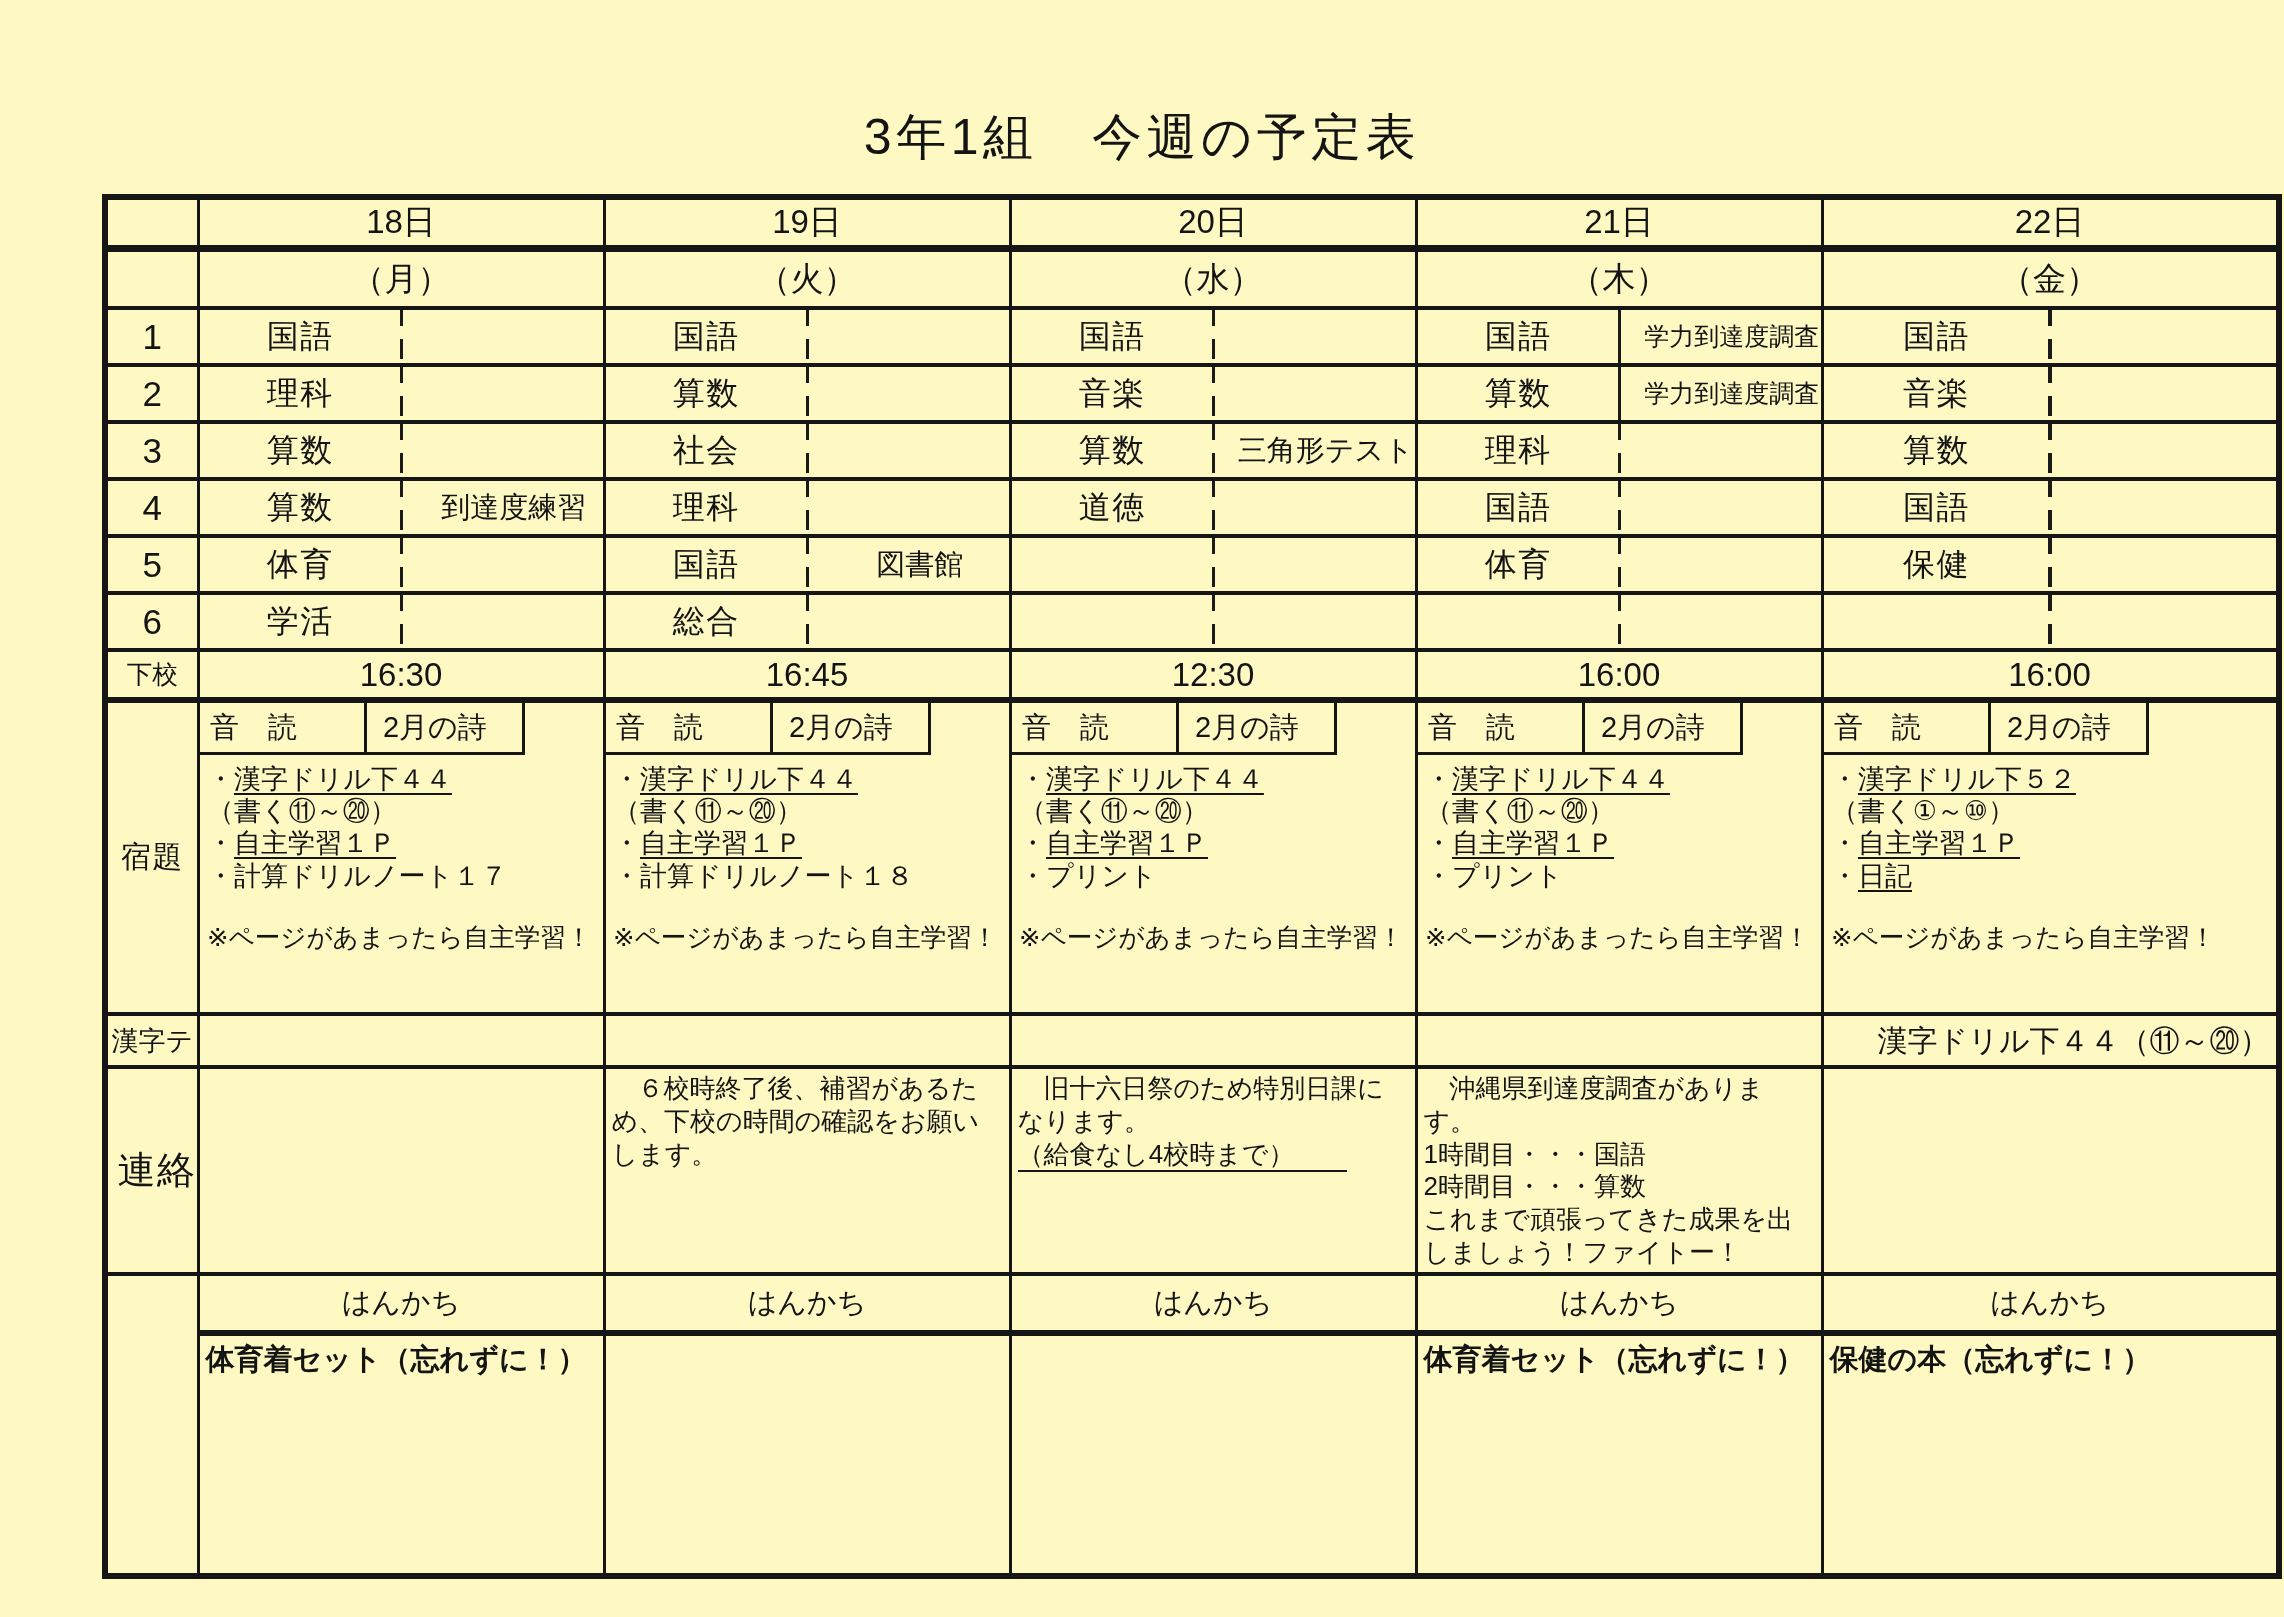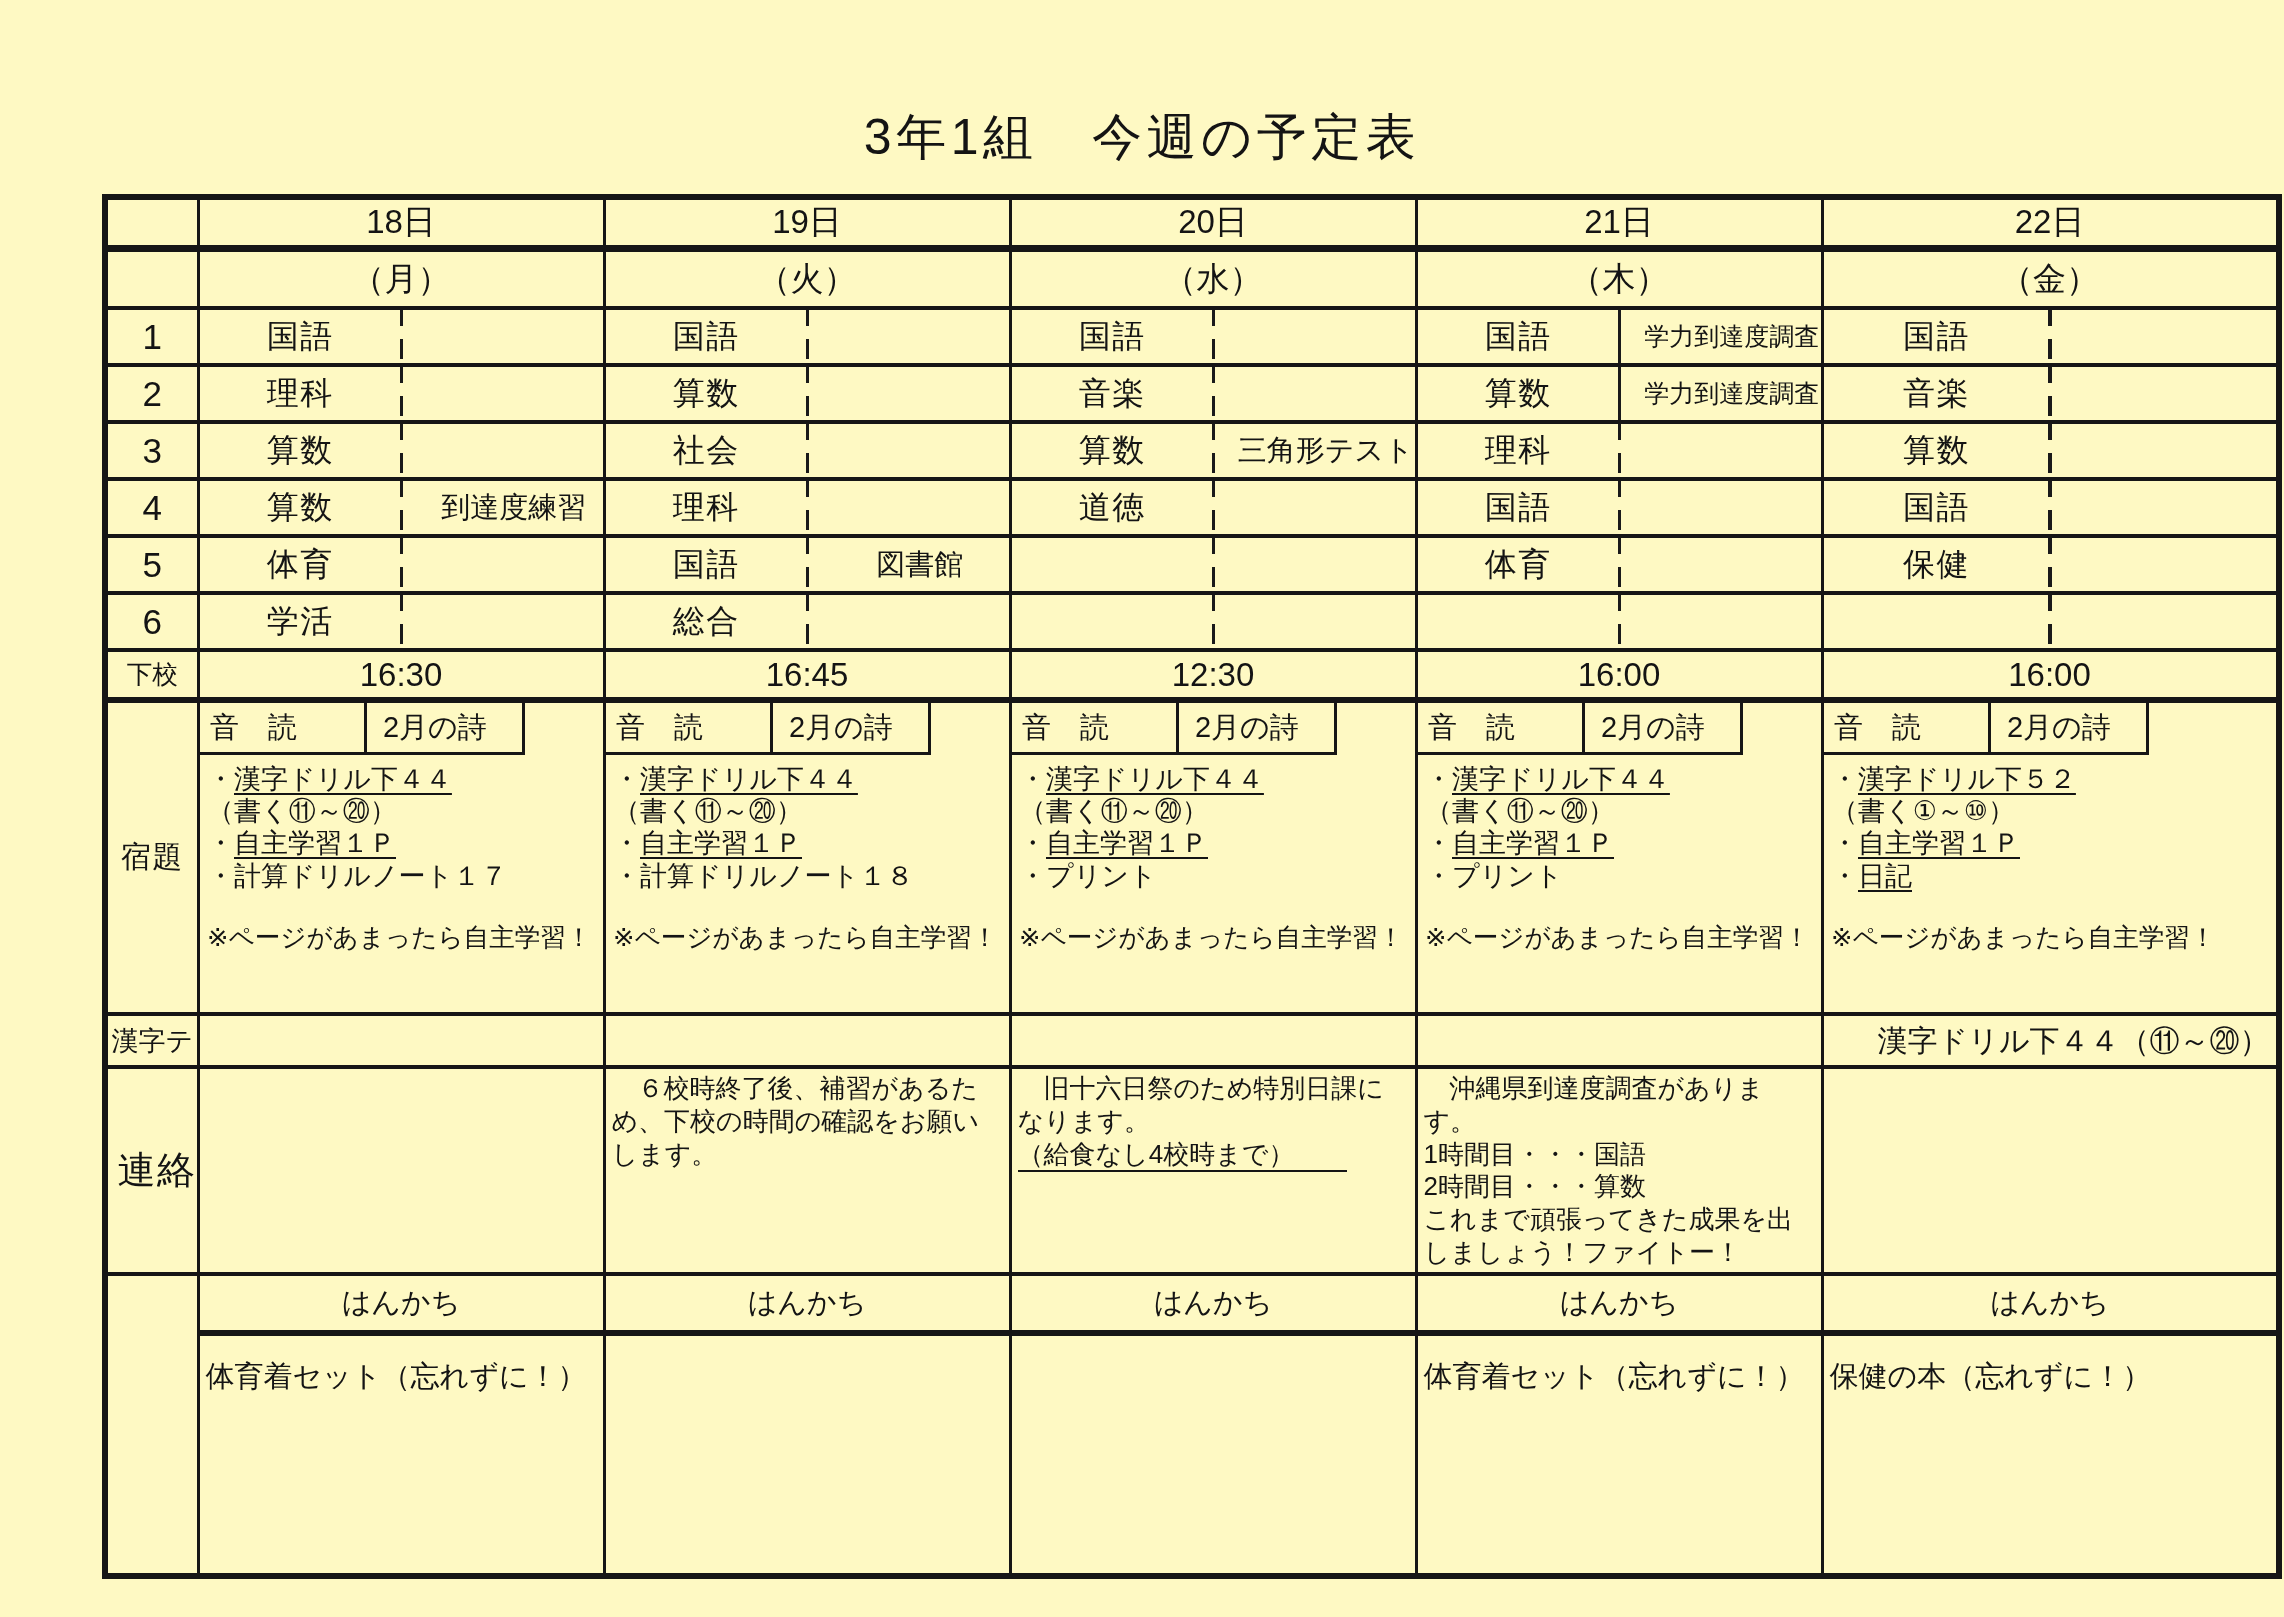--- a/index.html
+++ b/index.html
@@ -76,21 +76,21 @@
   .kanji-text{padding:4.5px 6px 0 6px;white-space:nowrap;}
   tr.r-renraku td{height:202px;}
   td.renraku-lbl{font-size:38px;text-align:right;letter-spacing:1.5px;}
   td.renraku-day{vertical-align:top;}
   .rr{padding:3px 6px;font-size:26px;line-height:1.26;}
   .rr-ul{border-bottom:2.3px solid #161616;display:inline-block;padding-right:53px;}
   tr.r-hank td{height:54px;border-bottom-width:6px;margin-left:48px;}
   td.hank-day{font-size:29px;text-align:center;}
   tr.r-items td{height:237px;}
   td.items-day{vertical-align:top;font-size:29px;}
-  .items-text{padding:21px 6px;}
+  .items-text{padding:4px 6px;font-weight:bold;}
 </style>
 </head>
 <body>
 
 <div class="page">
 
   <div class="title">3年1組　今週の予定表</div>
 
   <table class="sched">
     <colgroup>

